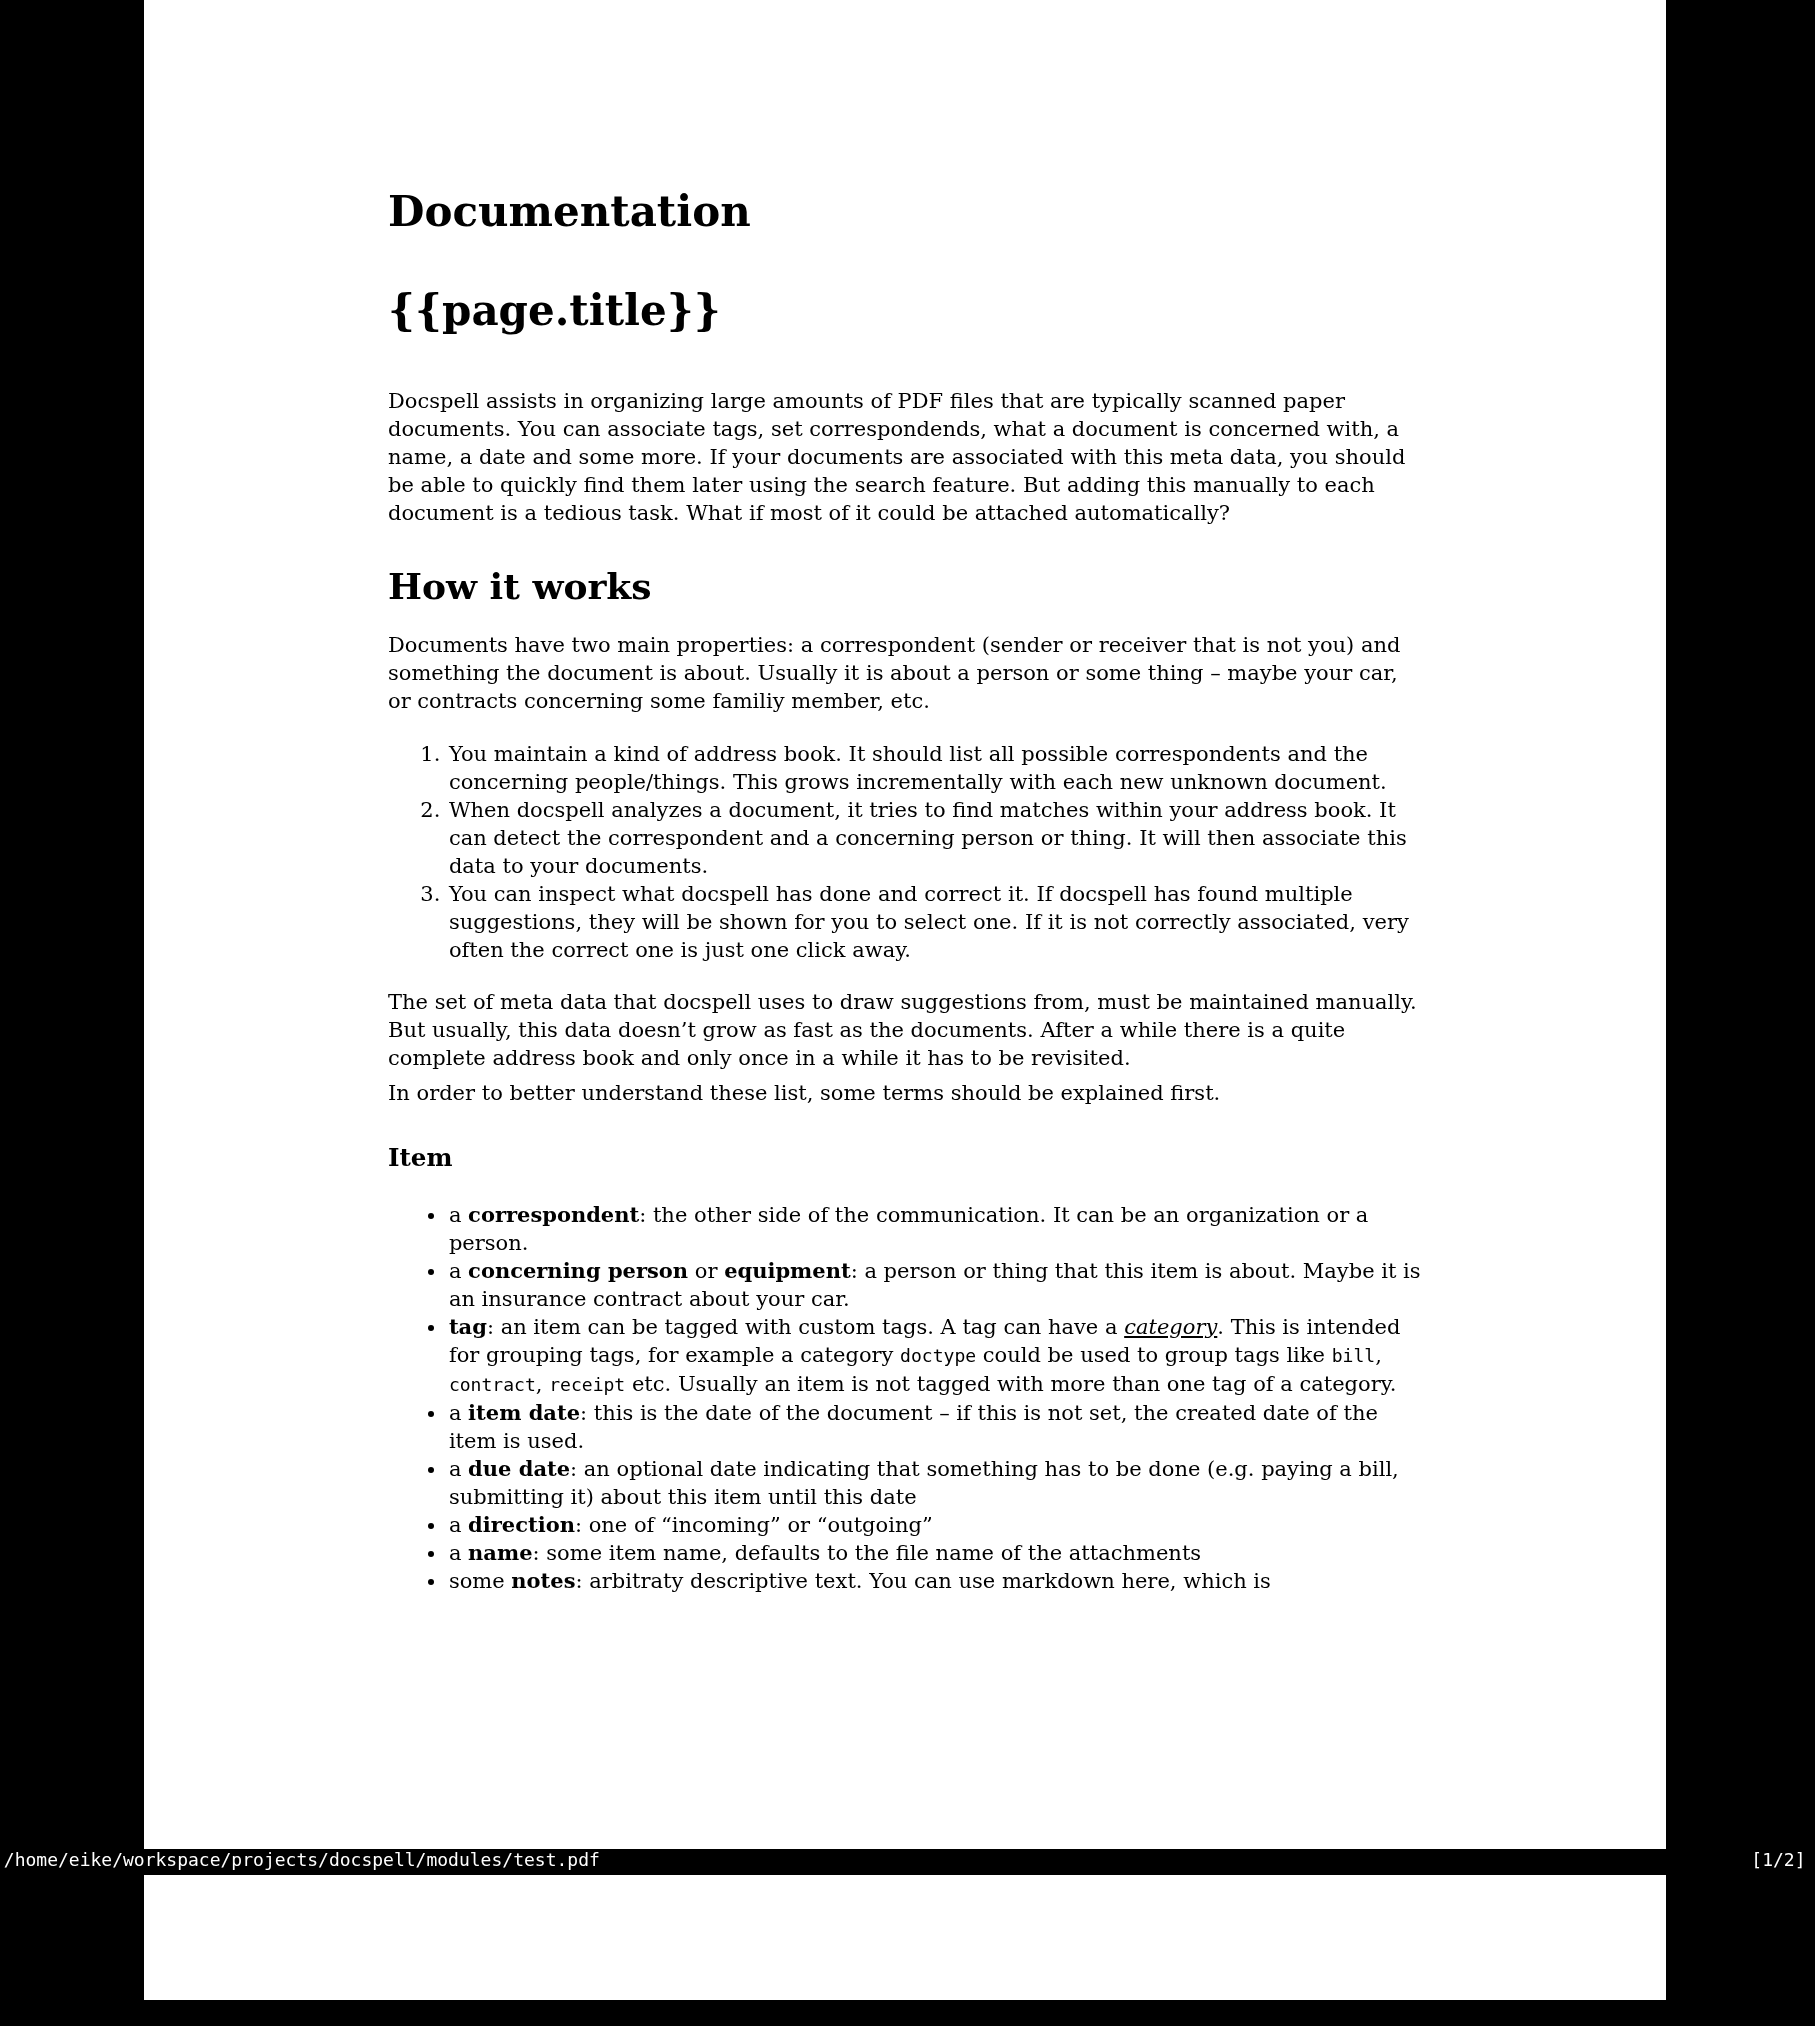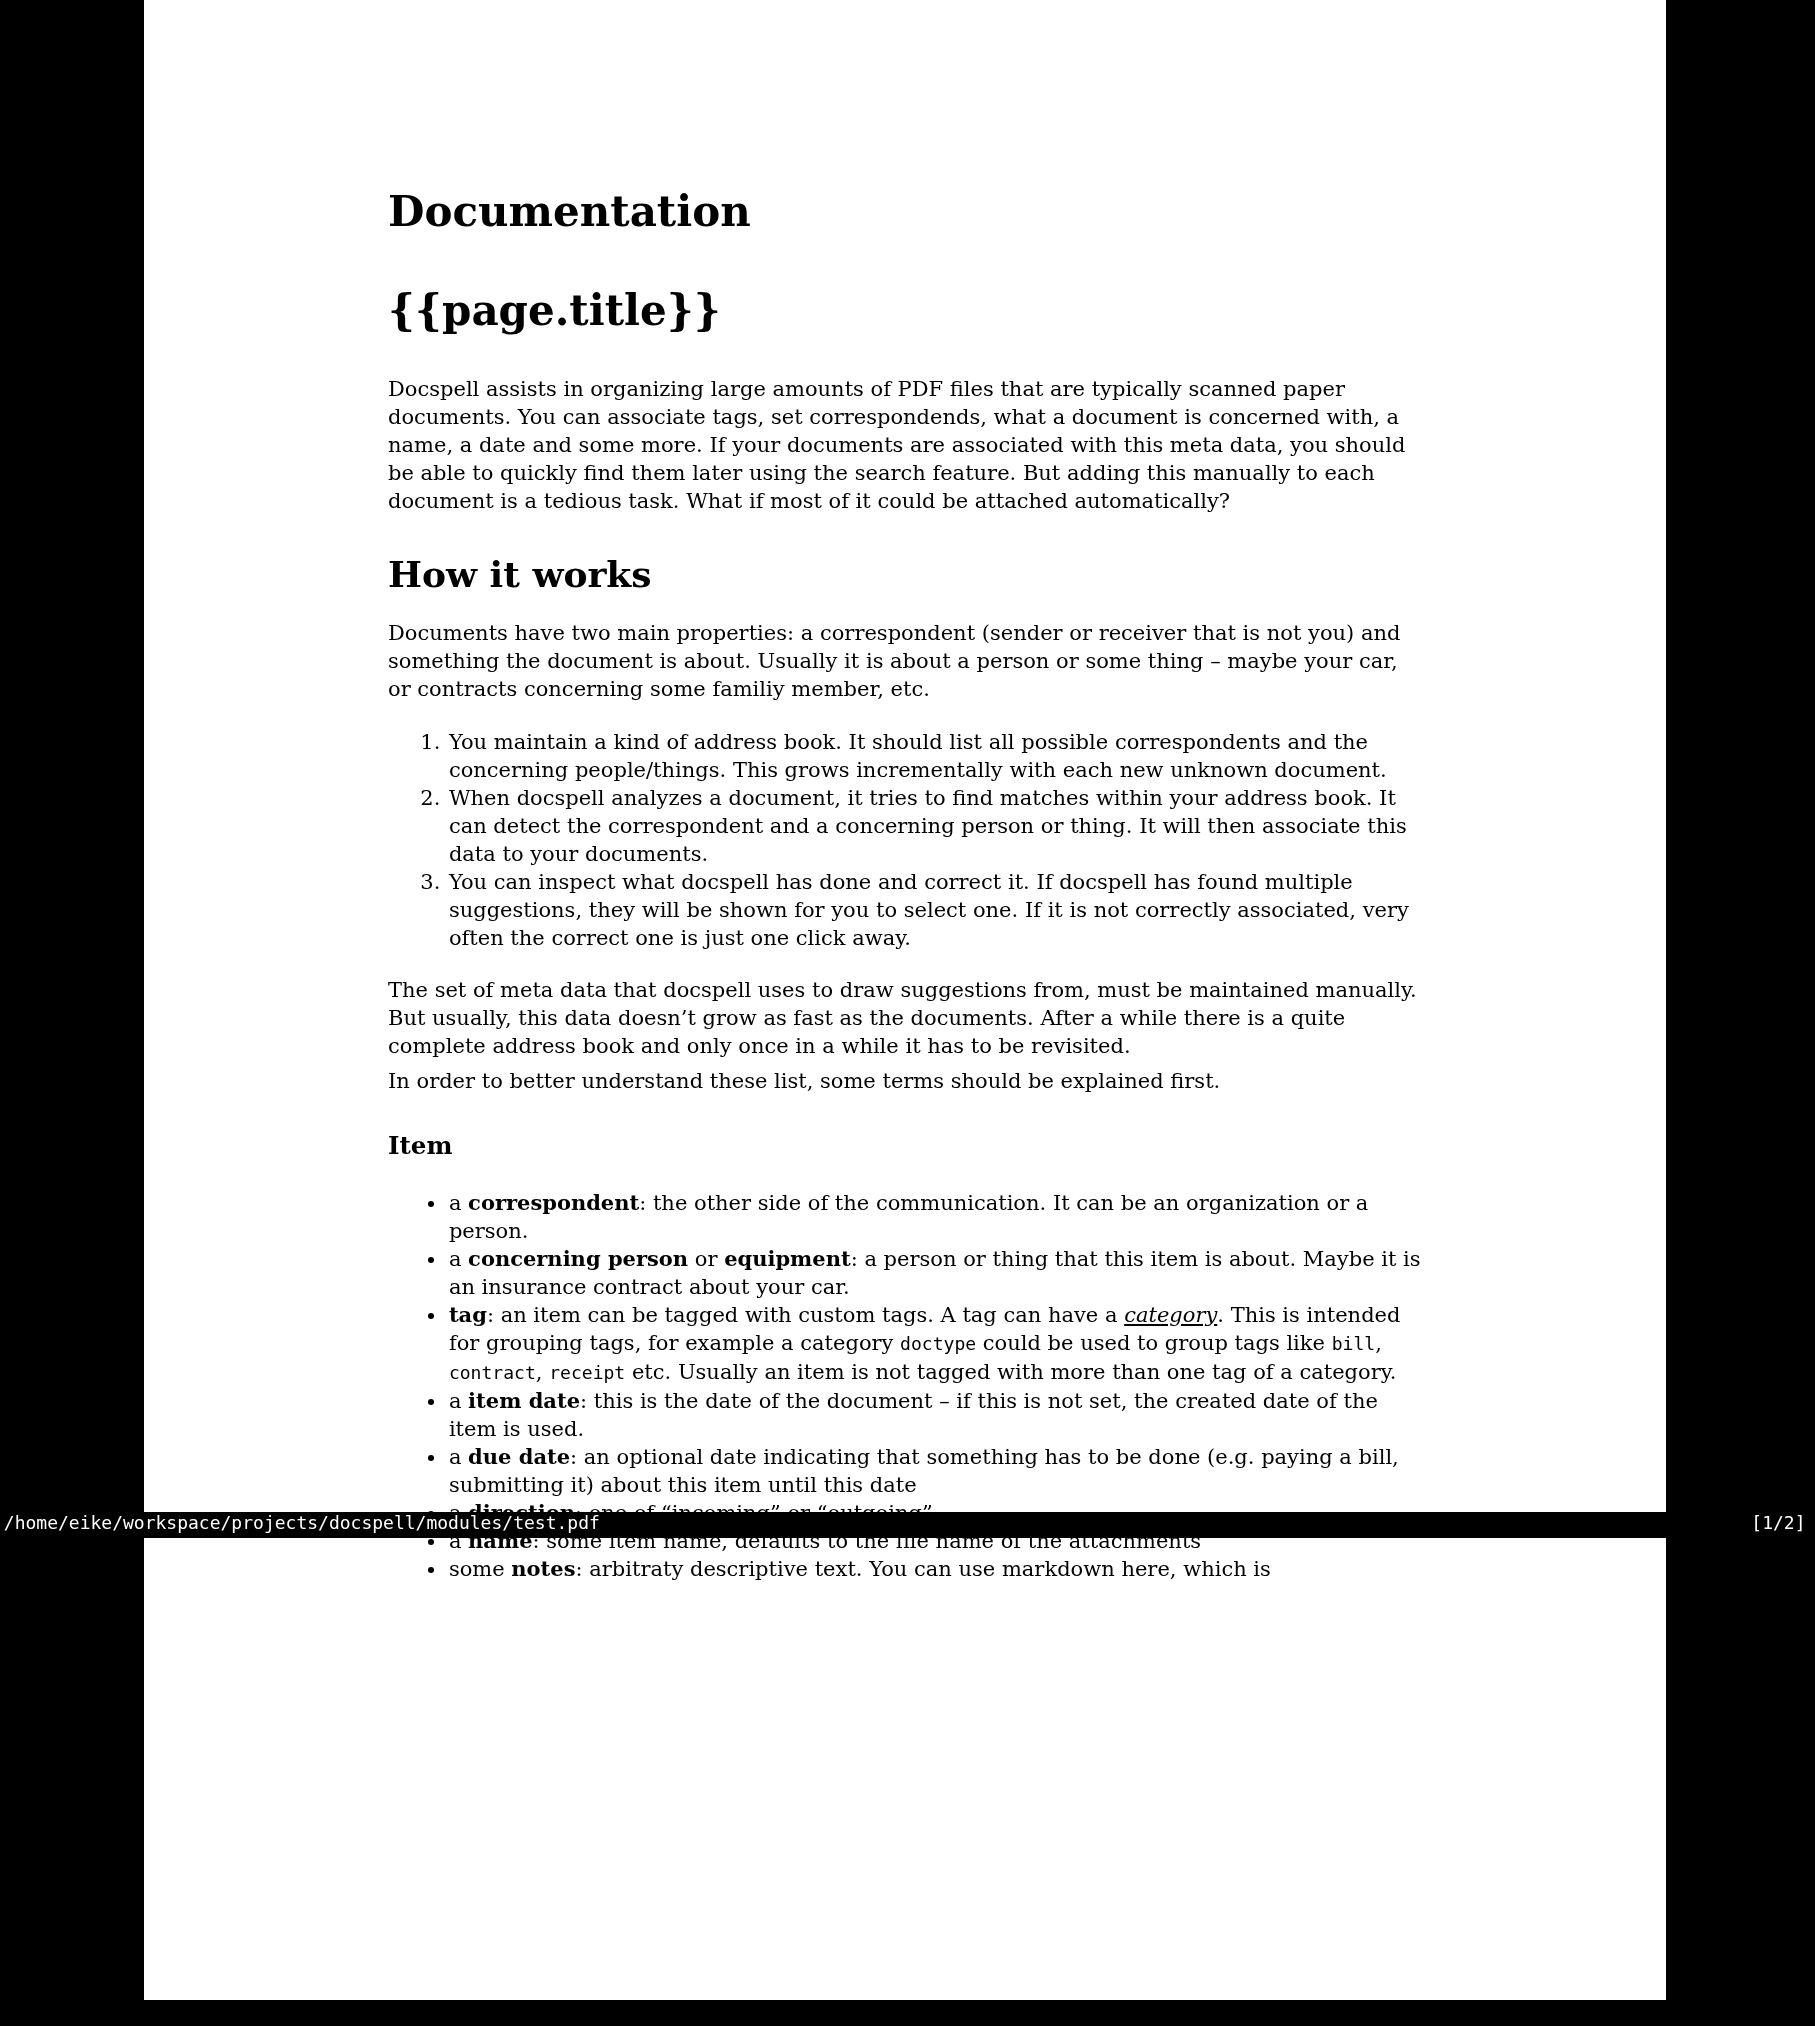--- a/index.html
+++ b/index.html
@@ -6,21 +6,21 @@
     margin: 0;
     padding: 0;
     width: 1815px;
     height: 2026px;
     background: #000000;
     overflow: hidden;
   }
   .viewer {
     position: relative;
     width: 1815px;
-    height: 1538px;
+    height: 1875px;
     background: #000000;
   }
   .page {
     position: absolute;
     left: 144px;
     top: 0;
     width: 1522px;
     height: 2000px;
     background: #ffffff;
     box-sizing: border-box;
@@ -31,21 +31,21 @@
     color: #000000;
   }
   .page h1 {
     font-size: 42px;
     line-height: 1.2;
     font-weight: 700;
     margin: 0;
   }
   .page h1.second {
     margin-top: 49px;
-    margin-bottom: 38px;
+    margin-bottom: 50px;
   }
   .page h2 {
     font-size: 36px;
     line-height: 1.2;
     font-weight: 700;
     margin: 38px 0 23px 0;
   }
   .page h3 {
     font-size: 24.6px;
     line-height: 1.2;

